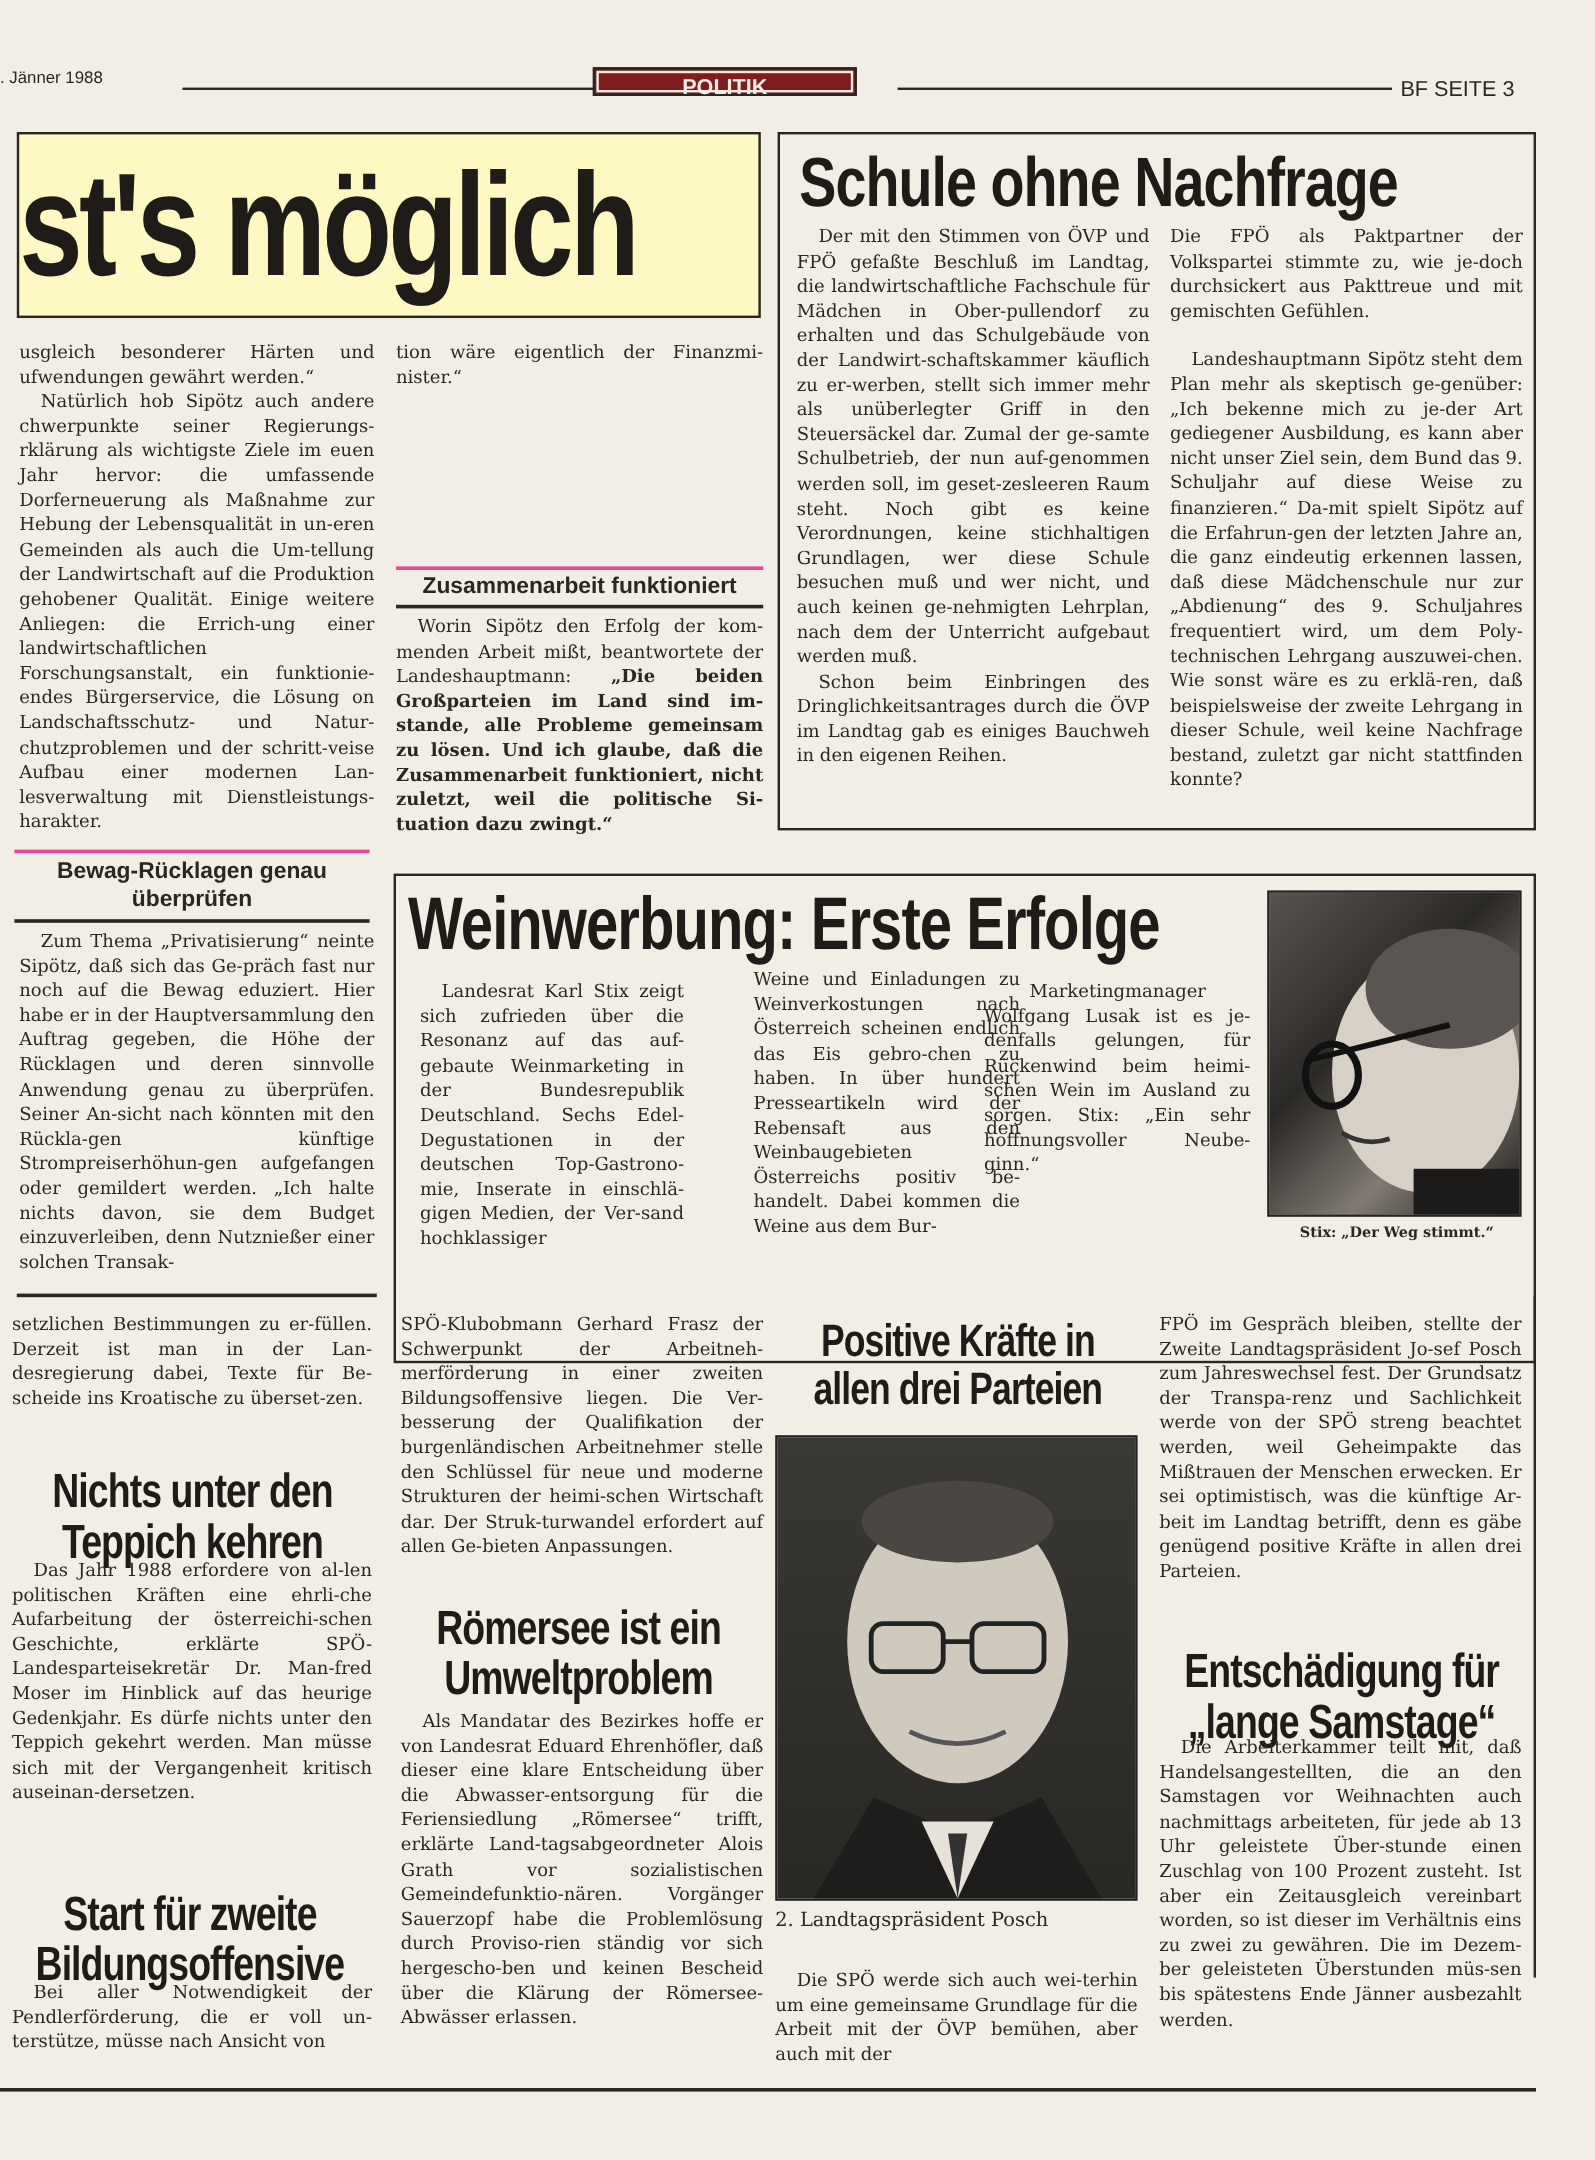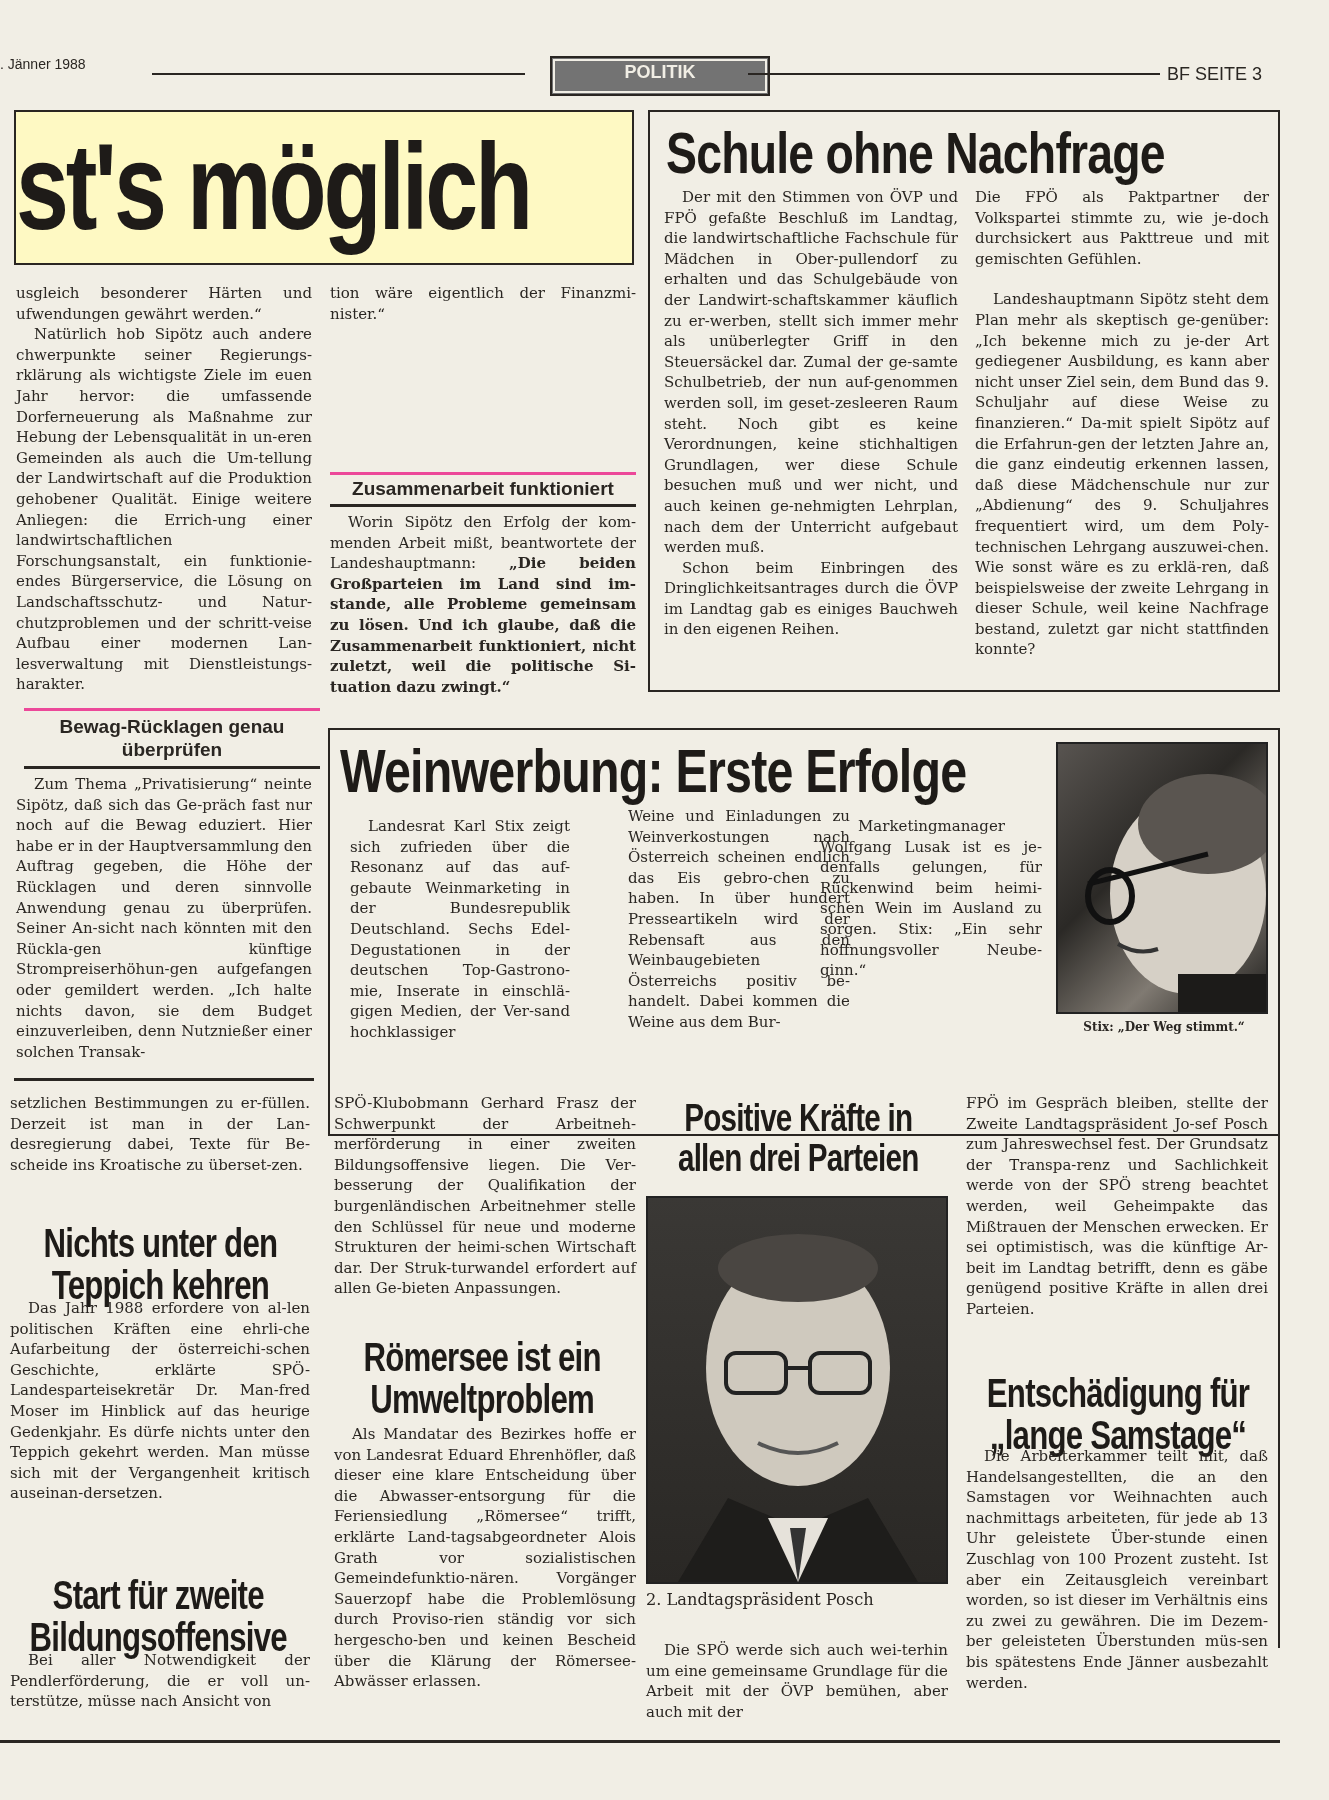--- a/index.html
+++ b/index.html
@@ -17,21 +17,21 @@
          border-top:3px solid #ec4899; border-bottom:3px solid #2a2622; }
   .hr { background:#2a2622; height:3px; }
   .photo { background:linear-gradient(135deg,#585450 0%,#2b2926 40%,#807a72 70%,#1c1b19 100%); border:2px solid #222; }
 </style>
 </head>
 <body>
 
 <div class="abs" style="left:0;top:56px;width:1329px;height:34px;">
   <span class="abs" style="left:0;top:0;font-family:Liberation Sans, sans-serif;font-size:14px;">. Jänner 1988</span>
   <div class="abs hr" style="left:152px;top:17px;width:373px;height:2px;"></div>
-  <div class="abs" style="left:550px;top:0;width:220px;height:40px;background:#737373;border:2px solid #2a2622;outline:2px solid #f1eee5;outline-offset:-5px;box-sizing:border-box;">
+  <div class="abs" style="left:494px;top:0;width:220px;height:24px;background:#7f1d1d;border:2px solid #2a2622;outline:2px solid #f1eee5;outline-offset:-5px;box-sizing:border-box;">
     <span style="display:block;text-align:center;color:#f1eee5;font-family:'Liberation Sans',sans-serif;font-weight:bold;font-size:18px;line-height:28px;">POLITIK</span>
   </div>
   <div class="abs hr" style="left:748px;top:17px;width:412px;height:2px;"></div>
   <span class="abs" style="left:1167px;top:8px;font-family:'Liberation Sans',sans-serif;font-size:18px;">BF SEITE 3</span>
 </div>
 
 <div class="abs" style="left:14px;top:110px;width:620px;height:155px;background:#fef9c3;border:2px solid #2a2622;box-sizing:border-box;">
   <div class="hl abs" style="left:0;top:14px;font-size:122px;transform:scaleX(0.78);letter-spacing:-4px;">st's möglich</div>
 </div>
 
@@ -41,21 +41,21 @@
 </div>
 
 <div class="abs txt" style="left:330px;top:283px;width:306px;">
   <p class="ni">tion wäre eigentlich der Finanzmi-nister.“</p>
 </div>
 <div class="abs sub" style="left:330px;top:472px;width:306px;padding:3px 0 4px 0;">Zusammenarbeit funktioniert</div>
 <div class="abs txt" style="left:330px;top:512px;width:306px;">
   <p><span>Worin Sipötz den Erfolg der kom-menden Arbeit mißt, beantwortete der Landeshauptmann: </span><span class="bold">„Die beiden Großparteien im Land sind im-stande, alle Probleme gemeinsam zu lösen. Und ich glaube, daß die Zusammenarbeit funktioniert, nicht zuletzt, weil die politische Si-tuation dazu zwingt.“</span></p>
 </div>
 
-<div class="abs sub" style="left:24px;top:708px;width:296px;padding:4px 0 5px 0;line-height:23px;">Bewag-Rücklagen genau überprüfen</div>
+<div class="abs sub" style="left:12px;top:708px;width:296px;padding:4px 0 5px 0;line-height:23px;">Bewag-Rücklagen genau überprüfen</div>
 <div class="abs txt" style="left:16px;top:774px;width:296px;">
   <p>Zum Thema „Privatisierung“ neinte Sipötz, daß sich das Ge-präch fast nur noch auf die Bewag eduziert. Hier habe er in der Hauptversammlung den Auftrag gegeben, die Höhe der Rücklagen und deren sinnvolle Anwendung genau zu überprüfen. Seiner An-sicht nach könnten mit den Rückla-gen künftige Strompreiserhöhun-gen aufgefangen oder gemildert werden. „Ich halte nichts davon, sie dem Budget einzuverleiben, denn Nutznießer einer solchen Transak-</p>
 </div>
 <div class="abs hr" style="left:14px;top:1078px;width:300px;"></div>
 
 <div class="abs" style="left:648px;top:110px;width:632px;height:582px;border:2px solid #2a2622;box-sizing:border-box;">
   <div class="hl abs" style="left:16px;top:12px;font-size:58px;transform:scaleX(0.8);">Schule ohne Nachfrage</div>
   <div class="abs txt" style="left:14px;top:75px;width:294px;">
     <p>Der mit den Stimmen von ÖVP und FPÖ gefaßte Beschluß im Landtag, die landwirtschaftliche Fachschule für Mädchen in Ober-pullendorf zu erhalten und das Schulgebäude von der Landwirt-schaftskammer käuflich zu er-werben, stellt sich immer mehr als unüberlegter Griff in den Steuersäckel dar. Zumal der ge-samte Schulbetrieb, der nun auf-genommen werden soll, im geset-zesleeren Raum steht. Noch gibt es keine Verordnungen, keine stichhaltigen Grundlagen, wer diese Schule besuchen muß und wer nicht, und auch keinen ge-nehmigten Lehrplan, nach dem der Unterricht aufgebaut werden muß.</p>
     <p>Schon beim Einbringen des Dringlichkeitsantrages durch die ÖVP im Landtag gab es einiges Bauchweh in den eigenen Reihen.</p>

